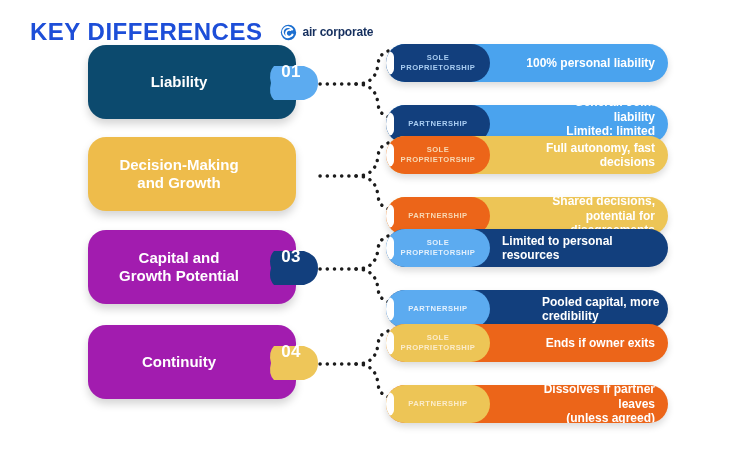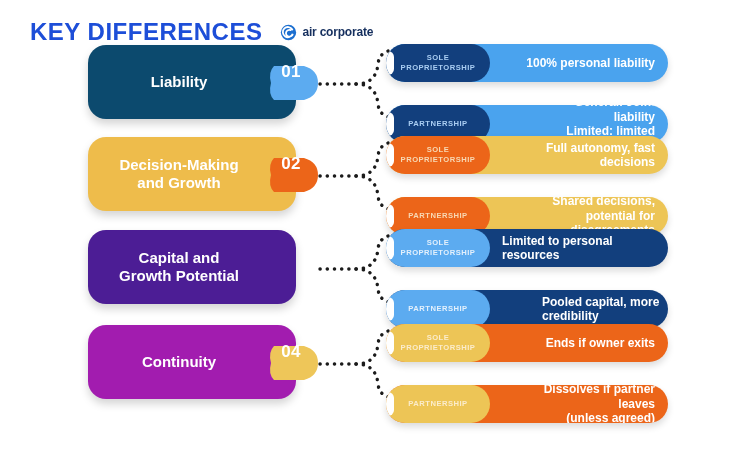--- a/index.html
+++ b/index.html
@@ -202,26 +202,20 @@
     <div class="detail-value">General: Joint liability
 Limited: limited liability</div>
   </div>
 </div>
 
 <div class="row row-2">
   <div class="main-card" style="background:#eebc4b">
     <span class="main-card-label">Decision-Making
 and Growth</span>
   </div>
-  <div class="badge">
-    <svg viewBox="0 0 52 42" preserveAspectRatio="none">
-      <path d="M6 4 Q0 10 3 21 Q0 32 6 38 L36 38 Q50 34 50 21 Q50 8 36 4 Z" fill="#ec6519"></path>
-    </svg>
-    <span class="badge-num" style="color:#ffffff">02</span>
-  </div>
   <svg class="connector" viewBox="0 0 76 84">
     <path d="M2 42 L38 42" fill="none" stroke="#1b1b1b" stroke-width="3.4" stroke-linecap="round" stroke-dasharray="0.2 7"></path>
     <path d="M38 42 Q58 42 60 22 Q61 12 70 9" fill="none" stroke="#1b1b1b" stroke-width="3.4" stroke-linecap="round" stroke-dasharray="0.2 7"></path>
     <path d="M38 42 Q58 42 60 62 Q61 72 70 75" fill="none" stroke="#1b1b1b" stroke-width="3.4" stroke-linecap="round" stroke-dasharray="0.2 7"></path>
   </svg>
   <div class="detail detail-a" style="background:#edc556">
     <div class="chip" style="background:#ec6519">
       <span class="chip-label" style="color:#f7d8b4">SOLE
 PROPRIETORSHIP</span>
     </div>
@@ -230,23 +224,29 @@
   <div class="detail detail-b" style="background:#edc556">
     <div class="chip" style="background:#ec6519">
       <span class="chip-label" style="color:#f7d8b4">PARTNERSHIP</span>
     </div>
     <div class="detail-value">Shared decisions,
 potential for disagreements</div>
   </div>
 </div>
 
 <div class="row row-3">
-  <div class="main-card" style="background:#4c1d95">
+  <div class="main-card" style="background:#a21caf">
     <span class="main-card-label">Capital and
 Growth Potential</span>
+  </div>
+  <div class="badge">
+    <svg viewBox="0 0 52 42" preserveAspectRatio="none">
+      <path d="M6 4 Q0 10 3 21 Q0 32 6 38 L36 38 Q50 34 50 21 Q50 8 36 4 Z" fill="#123f7d"></path>
+    </svg>
+    <span class="badge-num" style="color:#ffffff">03</span>
   </div>
   <svg class="connector" viewBox="0 0 76 84">
     <path d="M2 42 L38 42" fill="none" stroke="#1b1b1b" stroke-width="3.4" stroke-linecap="round" stroke-dasharray="0.2 7"></path>
     <path d="M38 42 Q58 42 60 22 Q61 12 70 9" fill="none" stroke="#1b1b1b" stroke-width="3.4" stroke-linecap="round" stroke-dasharray="0.2 7"></path>
     <path d="M38 42 Q58 42 60 62 Q61 72 70 75" fill="none" stroke="#1b1b1b" stroke-width="3.4" stroke-linecap="round" stroke-dasharray="0.2 7"></path>
   </svg>
   <div class="detail detail-a" style="background:#123f7d">
     <div class="chip" style="background:#5cabf0">
       <span class="chip-label" style="color:#e3f0fc">SOLE
 PROPRIETORSHIP</span>

